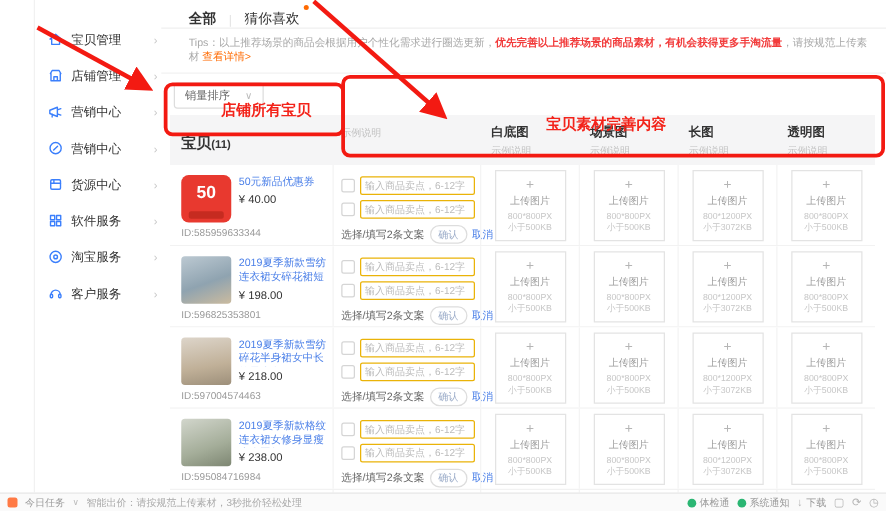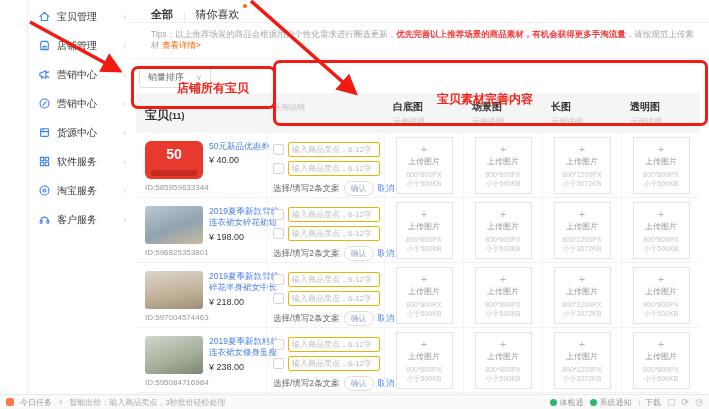--- a/index.html
+++ b/index.html
@@ -1,21 +1,21 @@
 <!DOCTYPE html>
 <html><head>
 <meta charset="utf-8">
 <style>
   html,body{margin:0;padding:0;background:#fff;}
   .screen{position:relative;width:709px;height:409px;background:#fff;overflow:hidden;
           font-family:"Liberation Sans","DejaVu Sans",sans-serif;-webkit-font-smoothing:antialiased;}
 
   
   .sidebar{position:absolute;left:27px;top:0;bottom:15px;width:114px;background:#fff;
-           border-left:1px solid #f1f1f1;border-right:1px solid #ececec;padding-top:2px;box-sizing:border-box;}
+           border-left:1px solid #f1f1f1;border-right:1px solid #ececec;padding-top:17px;box-sizing:border-box;}
   .side-item{position:relative;height:29px;display:flex;align-items:center;gap:6px;padding-left:10px;cursor:pointer;}
   .side-icon{width:13px;height:13px;flex:none;display:flex;align-items:center;}
   .side-icon svg{width:13px;height:13px;stroke:#3b7ffc;fill:none;stroke-width:1.2;stroke-linecap:round;stroke-linejoin:round;}
   .side-label{font-size:10px;color:#333;}
   .side-chevron{position:absolute;right:14px;color:#c8c8c8;font-size:9px;}
 
   
   .main{position:absolute;left:129px;top:0;right:0;bottom:15px;background:#fff;}
   .tabs{height:22px;display:flex;align-items:flex-end;gap:10px;padding-left:22px;
         border-bottom:1px solid #f0f0f0;font-size:11px;color:#333;}
@@ -42,21 +42,21 @@
   .th-col{font-size:0;}
   .th-copy{width:118px;padding-left:7px;}
   .th-img{width:79px;padding-left:9px;}
   .th-title{font-size:10px;color:#333;font-weight:bold;display:block;}
   .th-sub{font-size:8px;color:#c2c2c2;display:block;margin-top:2px;}
 
   .row{display:flex;border-bottom:1px solid #f2f2f2;min-height:65px;background:#fff;box-sizing:border-box;}
   .cell{box-sizing:border-box;}
   .prod-cell{width:130px;padding:8px 2px 0 9px;}
   .prod-top{display:flex;gap:6px;}
-  .thumb{width:58px;height:38px;border-radius:3px;flex:none;position:relative;overflow:hidden;cursor:pointer;}
+  .thumb{width:40px;height:38px;border-radius:3px;flex:none;position:relative;overflow:hidden;cursor:pointer;}
   .thumb.coupon{background:#e8392f;border-radius:6px;display:flex;align-items:flex-start;justify-content:center;}
   .thumb.coupon span{color:#fff;font-weight:bold;font-size:14px;margin-top:5px;}
   .thumb.coupon .ribbon{position:absolute;bottom:3px;left:6px;right:6px;height:6px;background:#c62b20;border-radius:2px;}
   .thumb.photo1{background:linear-gradient(160deg,#bcc9d2 0%,#8fa3b0 55%,#cbbb9f 100%);}
   .thumb.photo2{background:linear-gradient(170deg,#ddd5ca 0%,#c0b098 60%,#9d8f7a 100%);}
   .thumb.photo3{background:linear-gradient(160deg,#d2d6cc 0%,#a4ad99 60%,#7d8672 100%);}
   .thumb.photo4{background:linear-gradient(170deg,#aab4bc 0%,#6d7a84 60%,#4c575f 100%);}
   .prod-meta{display:flex;flex-direction:column;}
   .prod-title{font-size:8.5px;line-height:1.3;color:#4a7fe8;width:74px;max-height:23px;overflow:hidden;cursor:pointer;}
   .prod-price{font-size:9px;color:#333;margin-top:3px;}
@@ -532,21 +532,21 @@
     </defs>
     <line x1="30" y1="22" x2="118" y2="70" stroke="#f31a12" stroke-width="3.5" marker-end="url(#ah)"></line>
     <line x1="251" y1="1" x2="354" y2="92" stroke="#f31a12" stroke-width="3.5" marker-end="url(#ah)"></line>
   </svg>
 
   <div class="bottombar">
     <div class="bb-left">
       <span class="bb-task-icon"></span>
       <span>今日任务</span>
       <span class="bb-chevron">∨</span>
-      <span class="bb-promo">智能出价：输入商品卖点，3秒批价轻松处理</span>
+      <span class="bb-promo">智能出价：请按规范上传素材，3秒批价轻松处理</span>
     </div>
     <div class="bb-right">
       <span class="bb-item">
           <span class="green-dot"></span>
           <span>体检通</span>
         </span>
       <span class="bb-item">
           <span class="green-dot"></span>
           <span>系统通知</span>
         </span>

